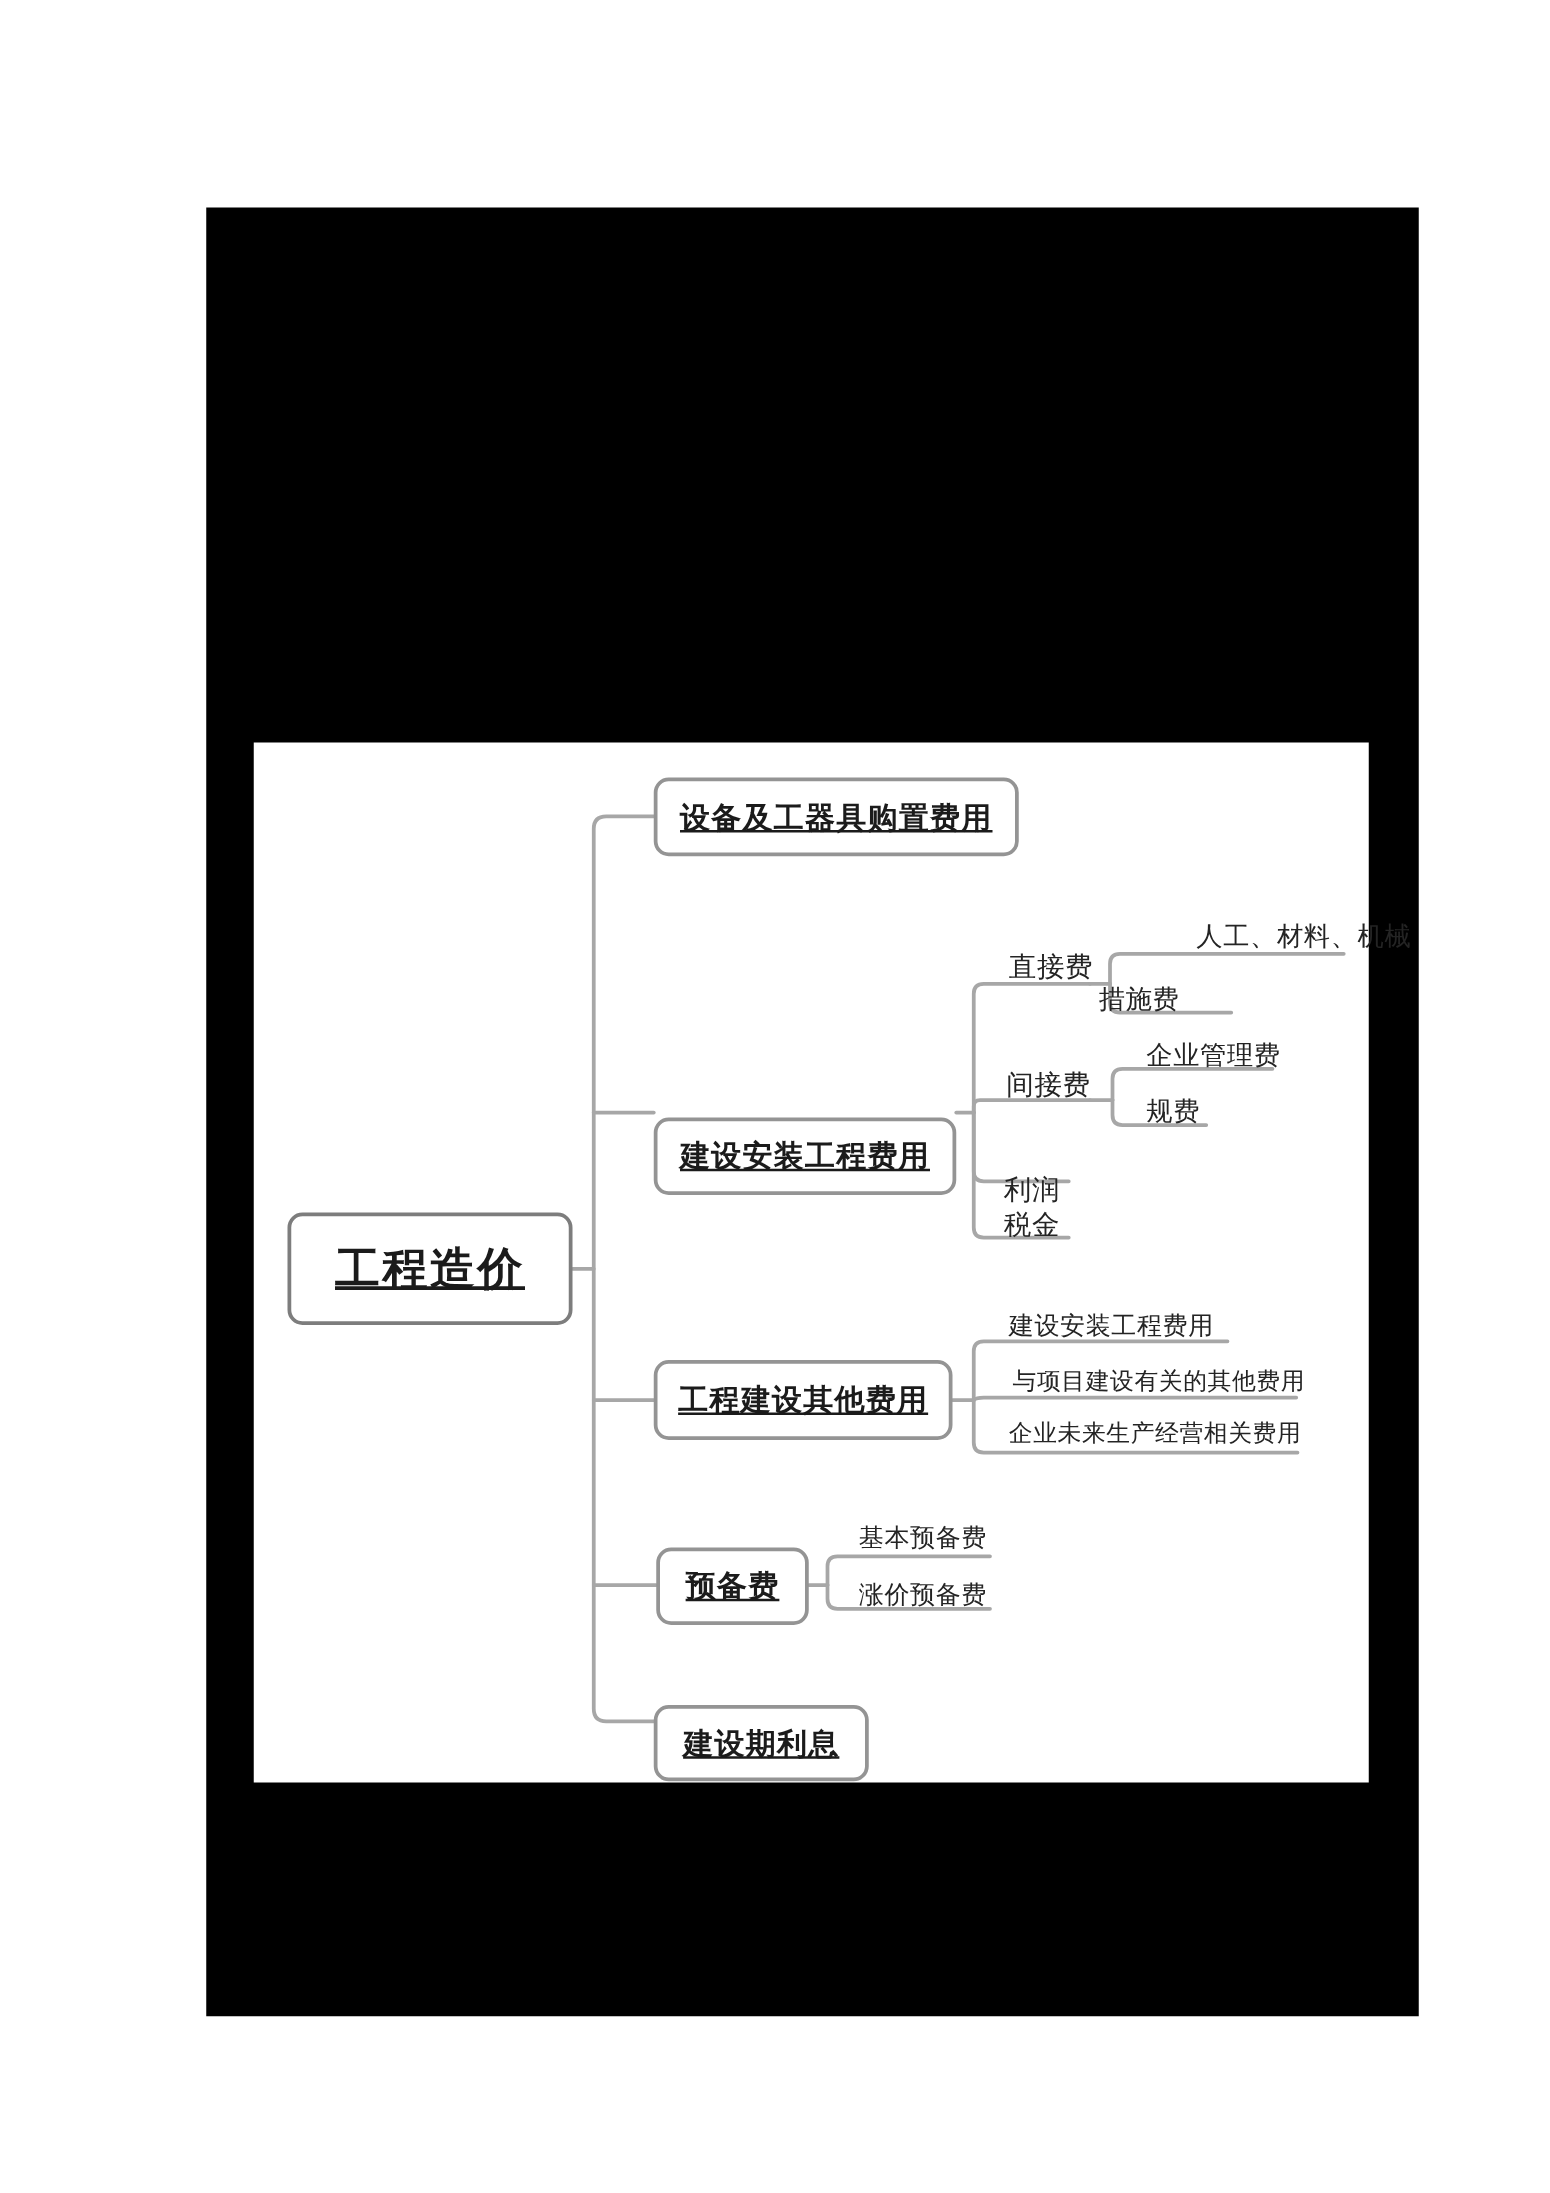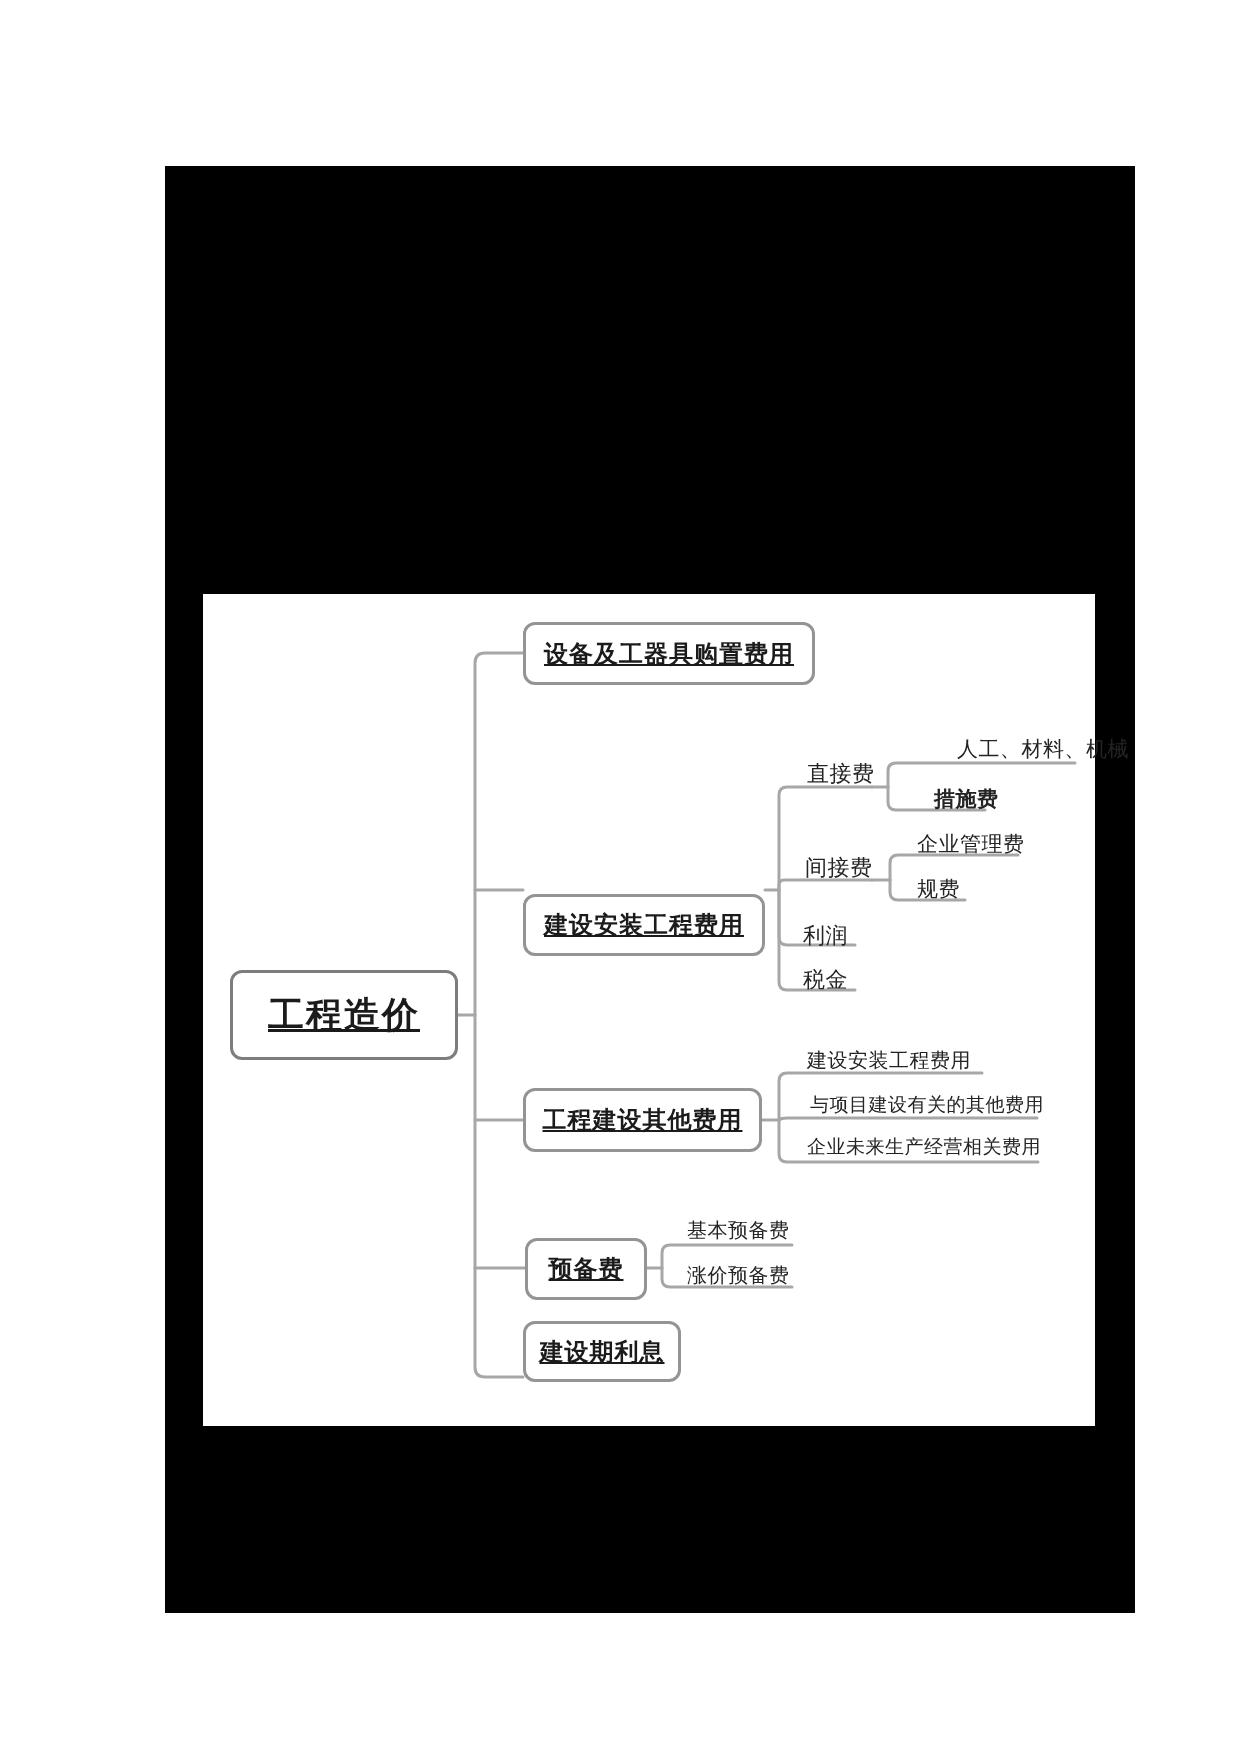--- a/index.html
+++ b/index.html
@@ -75,29 +75,29 @@
     <div class="box root-box" style="left:27px;top:376px;width:228px;height:90px;">工程造价</div>
 
     <div class="box" style="left:320px;top:28px;width:292px;height:63px;">设备及工器具购置费用</div>
 
     <div class="box" style="left:320px;top:264px;width:242px;height:62px;margin-top:36px;">建设安装工程费用</div>
 
     <div class="box" style="left:320px;top:494px;width:239px;height:64px;">工程建设其他费用</div>
 
     <div class="box" style="left:322px;top:644px;width:122px;height:62px;">预备费</div>
 
-    <div class="box" style="left:320px;top:727px;width:158px;height:61px;">建设期利息</div>
+    <div class="box" style="left:320px;top:770px;width:172px;height:61px;">建设期利息</div>
 
     <div class="leaf s22" style="left:604px;top:165px;text-align:center;">直接费</div>
     <div class="leaf s22" style="left:602px;top:259px;">间接费</div>
-    <div class="leaf s22" style="left:600px;top:327px;">利润</div>
+    <div class="leaf s22" style="left:600px;top:343px;">利润</div>
     <div class="leaf s22" style="left:600px;top:371px;">税金</div>
 
     <div class="leaf s21" style="left:754px;top:141px;">人工、材料、机械</div>
-    <div class="leaf s21" style="left:731px;top:191px;font-weight:bold;">措施费</div>
+    <div class="leaf s21" style="left:676px;top:191px;">措施费</div>
     <div class="leaf s21" style="left:714px;top:236px;">企业管理费</div>
     <div class="leaf s21" style="left:714px;top:281px;">规费</div>
 
     <div class="leaf s20" style="left:604px;top:453px;">建设安装工程费用</div>
     <div class="leaf s19" style="left:607px;top:498px;">与项目建设有关的其他费用</div>
     <div class="leaf s19" style="left:604px;top:540px;">企业未来生产经营相关费用</div>
 
     <div class="leaf s20" style="left:484px;top:623px;">基本预备费</div>
     <div class="leaf s20" style="left:484px;top:668px;">涨价预备费</div>
 

